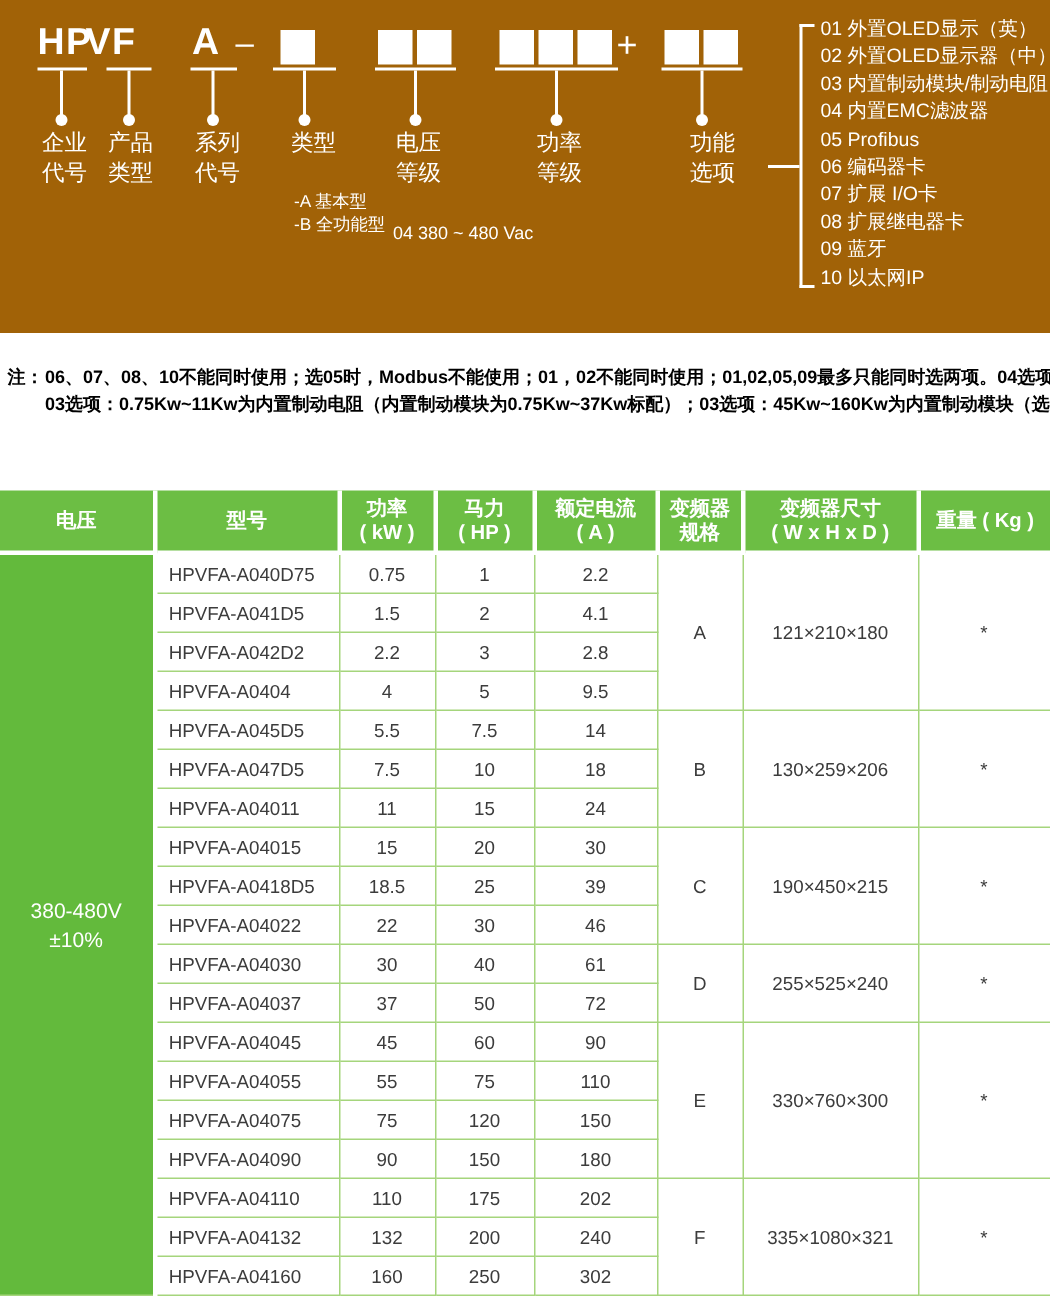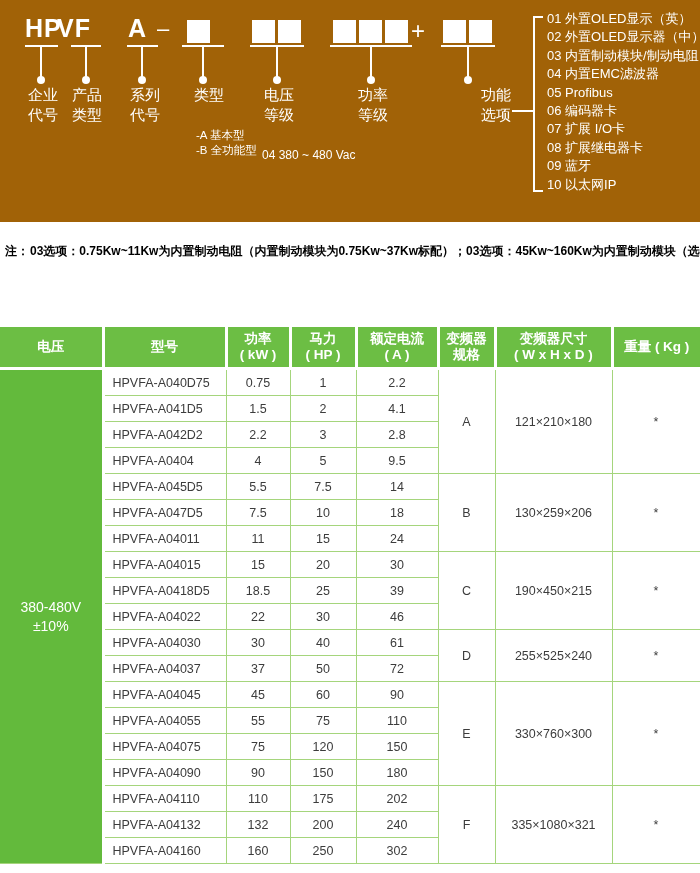--- a/index.html
+++ b/index.html
@@ -104,21 +104,21 @@
     <span>类型</span>
   </div>
   <div class="dlabel" style="left:264px">
     <span>电压</span>
     <span>等级</span>
   </div>
   <div class="dlabel" style="left:358px">
     <span>功率</span>
     <span>等级</span>
   </div>
-  <div class="dlabel" style="left:481px">
+  <div class="dlabel" style="left:460px">
     <span>功能</span>
     <span>选项</span>
   </div>
 
   <div class="dsub" style="left:196px;top:128px">
     <span>-A 基本型</span>
     <span>-B 全功能型</span>
   </div>
   <div class="dsub" style="left:262px;top:148px;font-size:12px">
     <span>04 380 ~ 480 Vac</span>
@@ -138,20 +138,21 @@
       <div>06 编码器卡</div>
       <div>07 扩展 I/O卡</div>
       <div>08 扩展继电器卡</div>
       <div>09 蓝牙</div>
       <div>10 以太网IP</div>
     </div>
 </div>
 
 <div class="note">
   <span class="note-prefix">注：</span>
+  <div class="note-line">06、07、08、10不能同时使用；选05时，Modbus不能使用；01，02不能同时使用；01,02,05,09最多只能同时选两项。04选项</div>
   <div class="note-line">03选项：0.75Kw~11Kw为内置制动电阻（内置制动模块为0.75Kw~37Kw标配）；03选项：45Kw~160Kw为内置制动模块（选配）；</div>
 </div>
 
 <table>
   <colgroup>
     <col style="width:103px">
       <col style="width:123px">
       <col style="width:64px">
       <col style="width:66px">
     <col style="width:82px">

